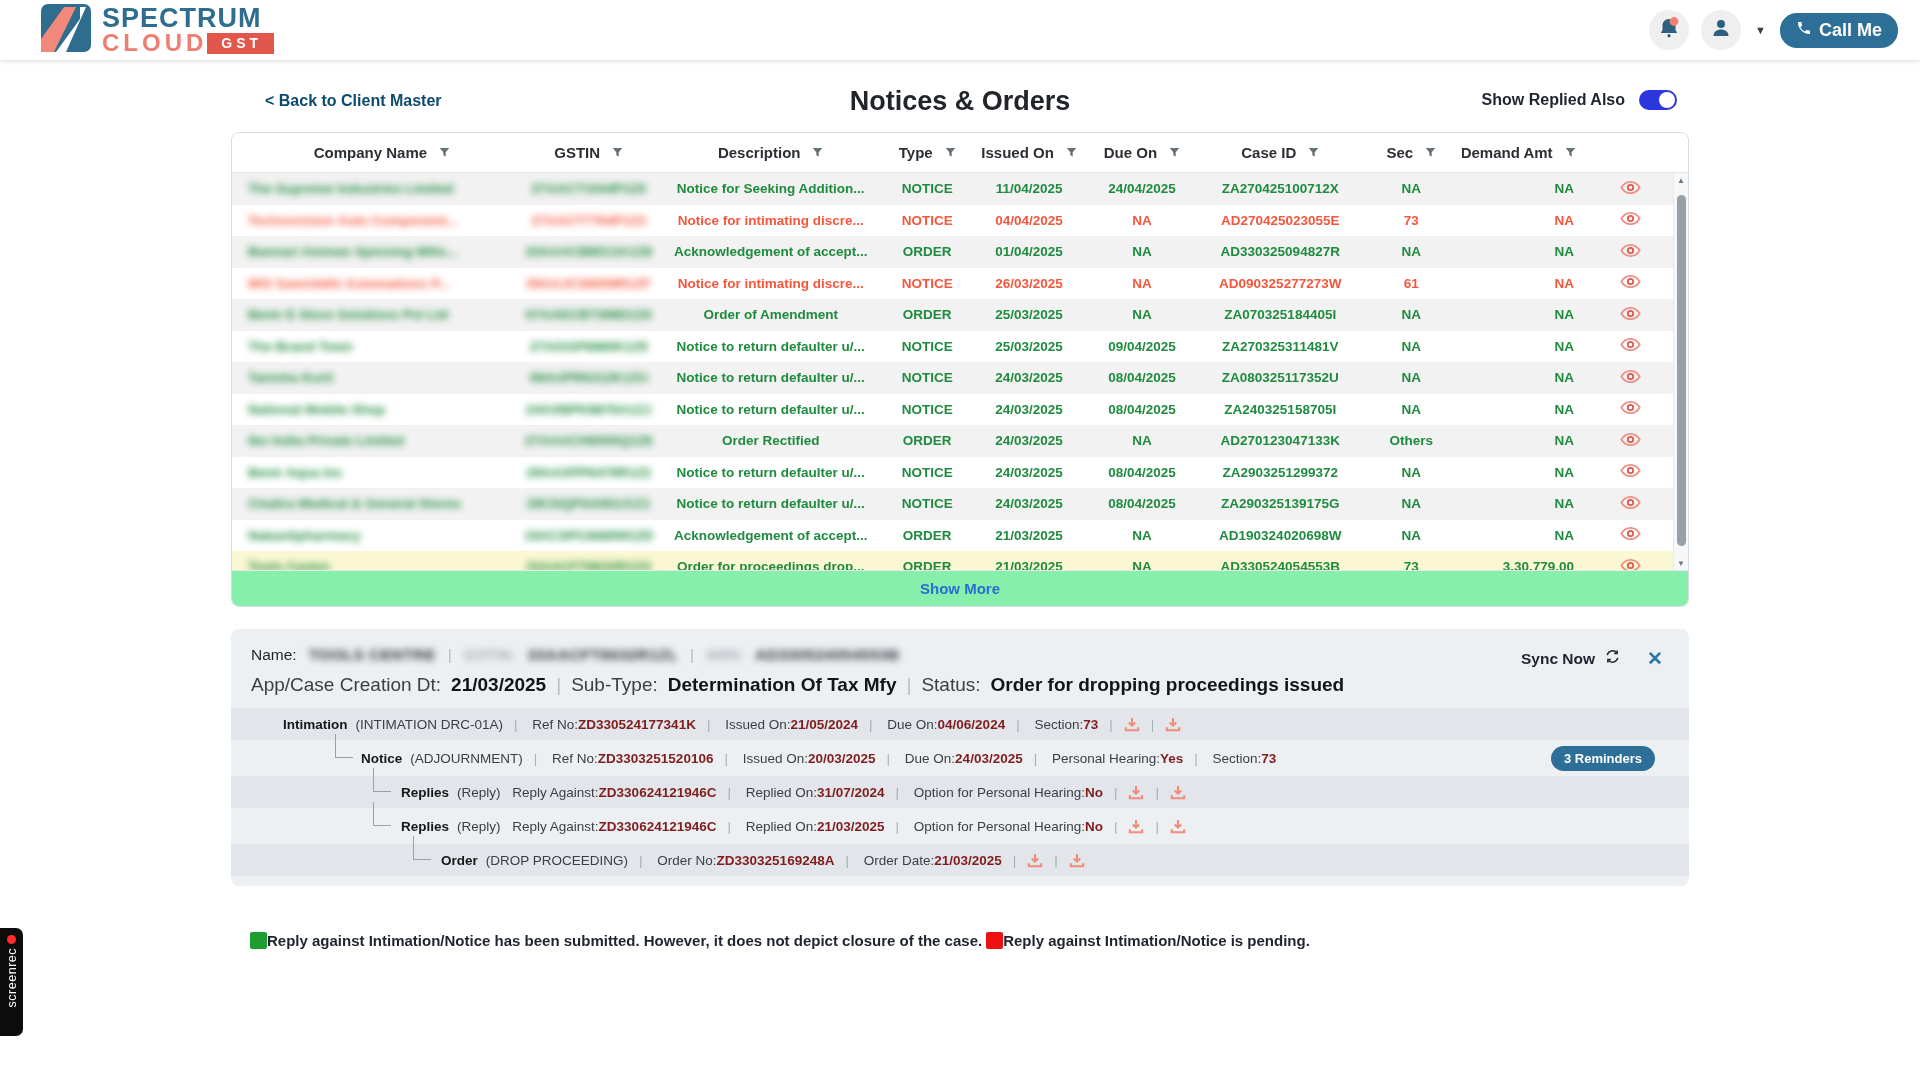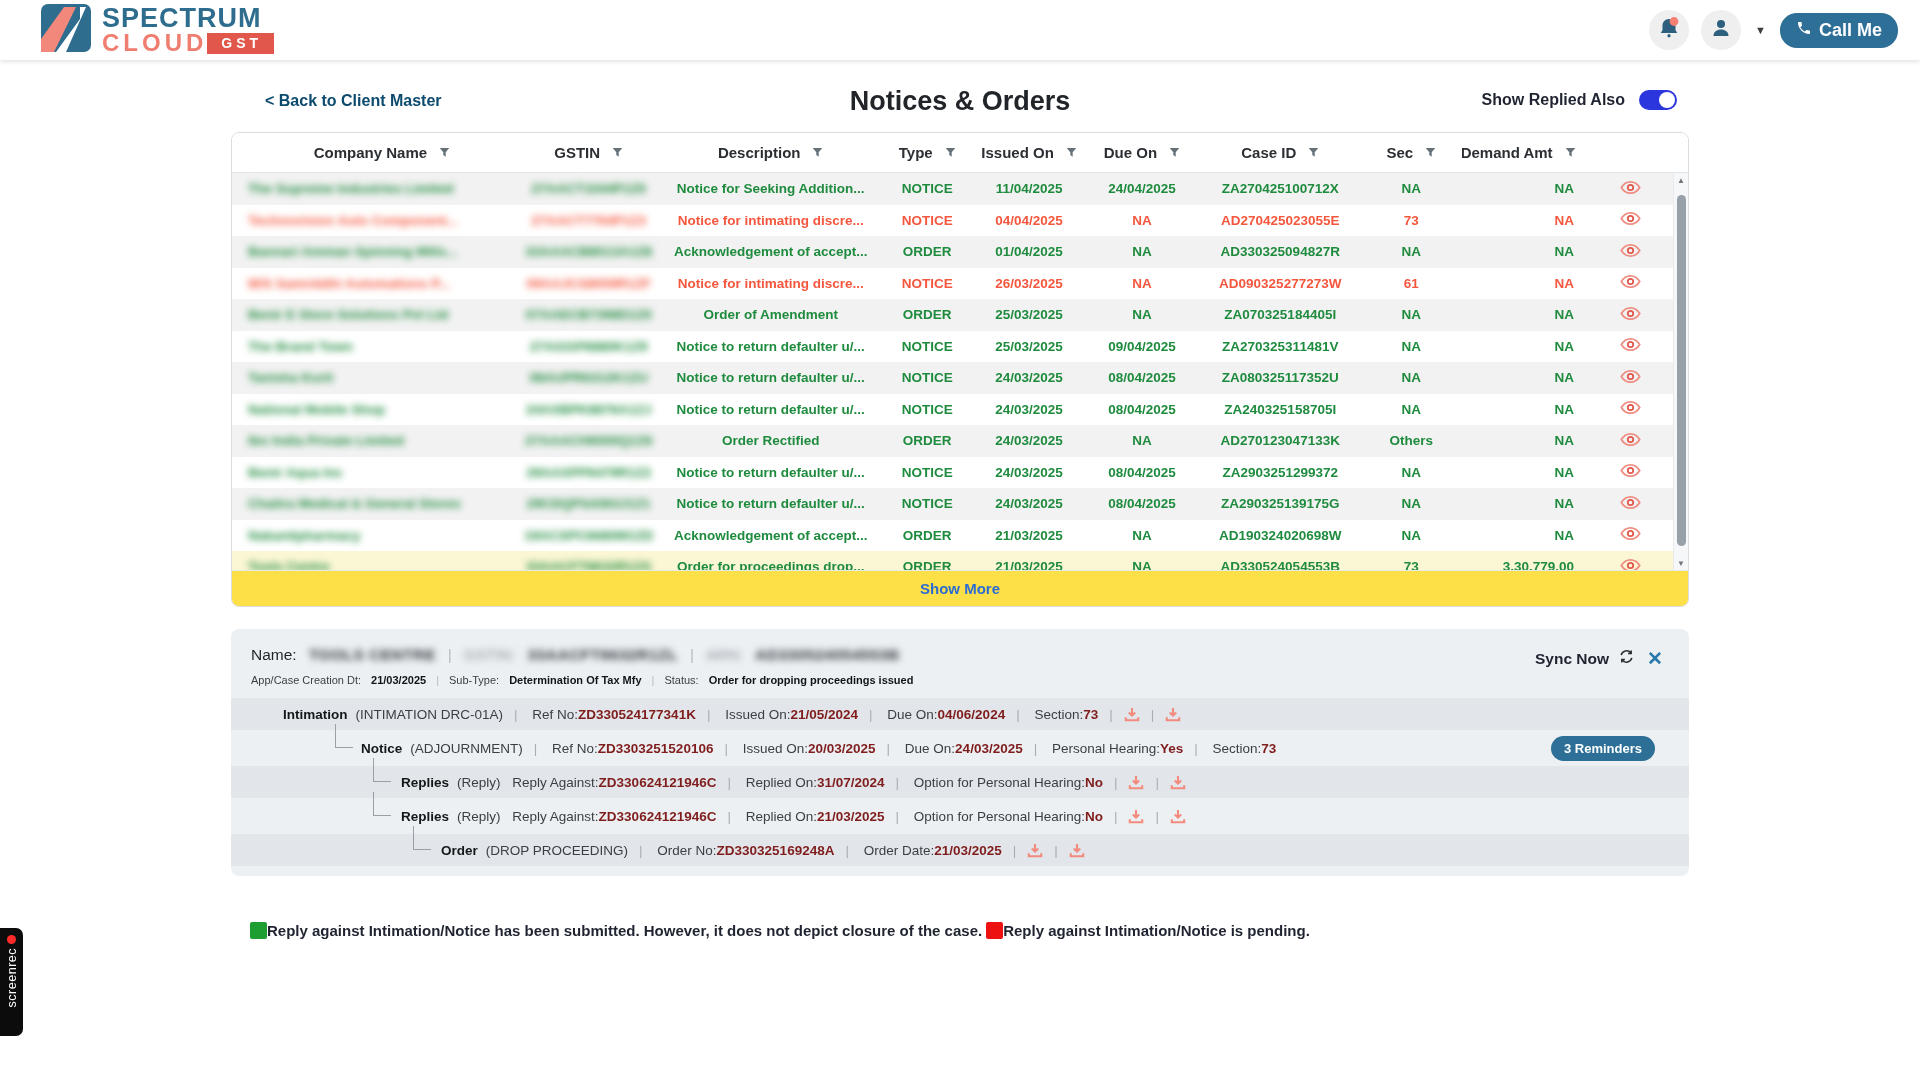--- a/index.html
+++ b/index.html
@@ -57,33 +57,33 @@
   .c8 { width:9.6%; text-align:right; padding-right:28px; }
   .c9 { width:3.9%; text-align:center; }
   .blurred { filter:blur(3.5px); }
   
   .vscroll { position:absolute; top:0; right:0; bottom:0; width:15px; background:#f6f7f8; border-left:1px solid #e8eaec; }
   .vscroll .arr { position:absolute; left:0; width:100%; height:14px; font-size:8px; color:#6f767c;
                   display:flex; align-items:center; justify-content:center; cursor:pointer; }
   .vscroll .up { top:0; } .vscroll .dn { bottom:0; }
   .vscroll .thumb { position:absolute; left:3px; width:9px; top:22px; bottom:24px; background:#98a1a9; border-radius:5px; cursor:pointer; }
   .show-more { height:36px; display:flex; align-items:center; justify-content:center; border-top:1px solid #e6e9ec;
-               color:#2b6cd4; font-size:15px; font-weight:700; cursor:pointer; background:#fde047; }
+               color:#2b6cd4; font-size:15px; font-weight:700; cursor:pointer; background:#86efac; }
 
   
   .panel { margin:22px 231px 0; background:#edf0f3; border-radius:8px; padding:13px 0 10px; position:relative; }
   .name-line { display:flex; align-items:center; gap:12px; padding:0 0 0 20px; font-size:15.5px; color:#22262a; height:26px; }
   .name-line .nm-label { font-weight:400; color:#1f2328; }
   .name-line .bchunk { font-weight:800; color:#2c3036; filter:blur(3.5px); letter-spacing:.5px; }
   .name-line .blabel { font-weight:400; color:#8a9097; filter:blur(3.5px); }
   .name-line .pipe { color:#b6bcc2; }
-  .creation-line { display:flex; gap:10px; padding:6px 0 10px 20px; font-size:11px; color:#3a3f44; }
+  .creation-line { display:flex; gap:10px; padding:6px 0 10px 20px; font-size:19px; color:#3a3f44; }
   .creation-line b { color:#121518; }
   .creation-line .pipe { color:#b6bcc2; }
-  .panel-actions { position:absolute; top:18px; right:26px; display:flex; align-items:center; gap:12px; }
+  .panel-actions { position:absolute; top:18px; right:26px; display:flex; align-items:center; gap:26px; }
   .sync { display:flex; align-items:center; gap:9px; font-size:15.5px; font-weight:600; color:#1f2430; cursor:pointer; }
   .close-x { color:#2878aa; font-size:19px; font-weight:800; cursor:pointer; }
   .drow { position:relative; display:flex; align-items:center; height:32px; font-size:13.5px; color:#3a3f44; margin-top:2px; }
   .drow.shade { background:#e2e6ea; }
   .drow .dlabel { font-weight:700; color:#15181b; }
   .drow .dsub { margin-left:8px; }
   .drow .pipe { color:#a7adb3; margin:0 11px; }
   .drow b { color:#7f1d1d; font-weight:700;text-align:right; }
   .drow .elbow { position:absolute; width:18px; height:24px; top:-8px;
                  border-left:1.5px solid #9aa0a6; border-bottom:1.5px solid #9aa0a6; }

